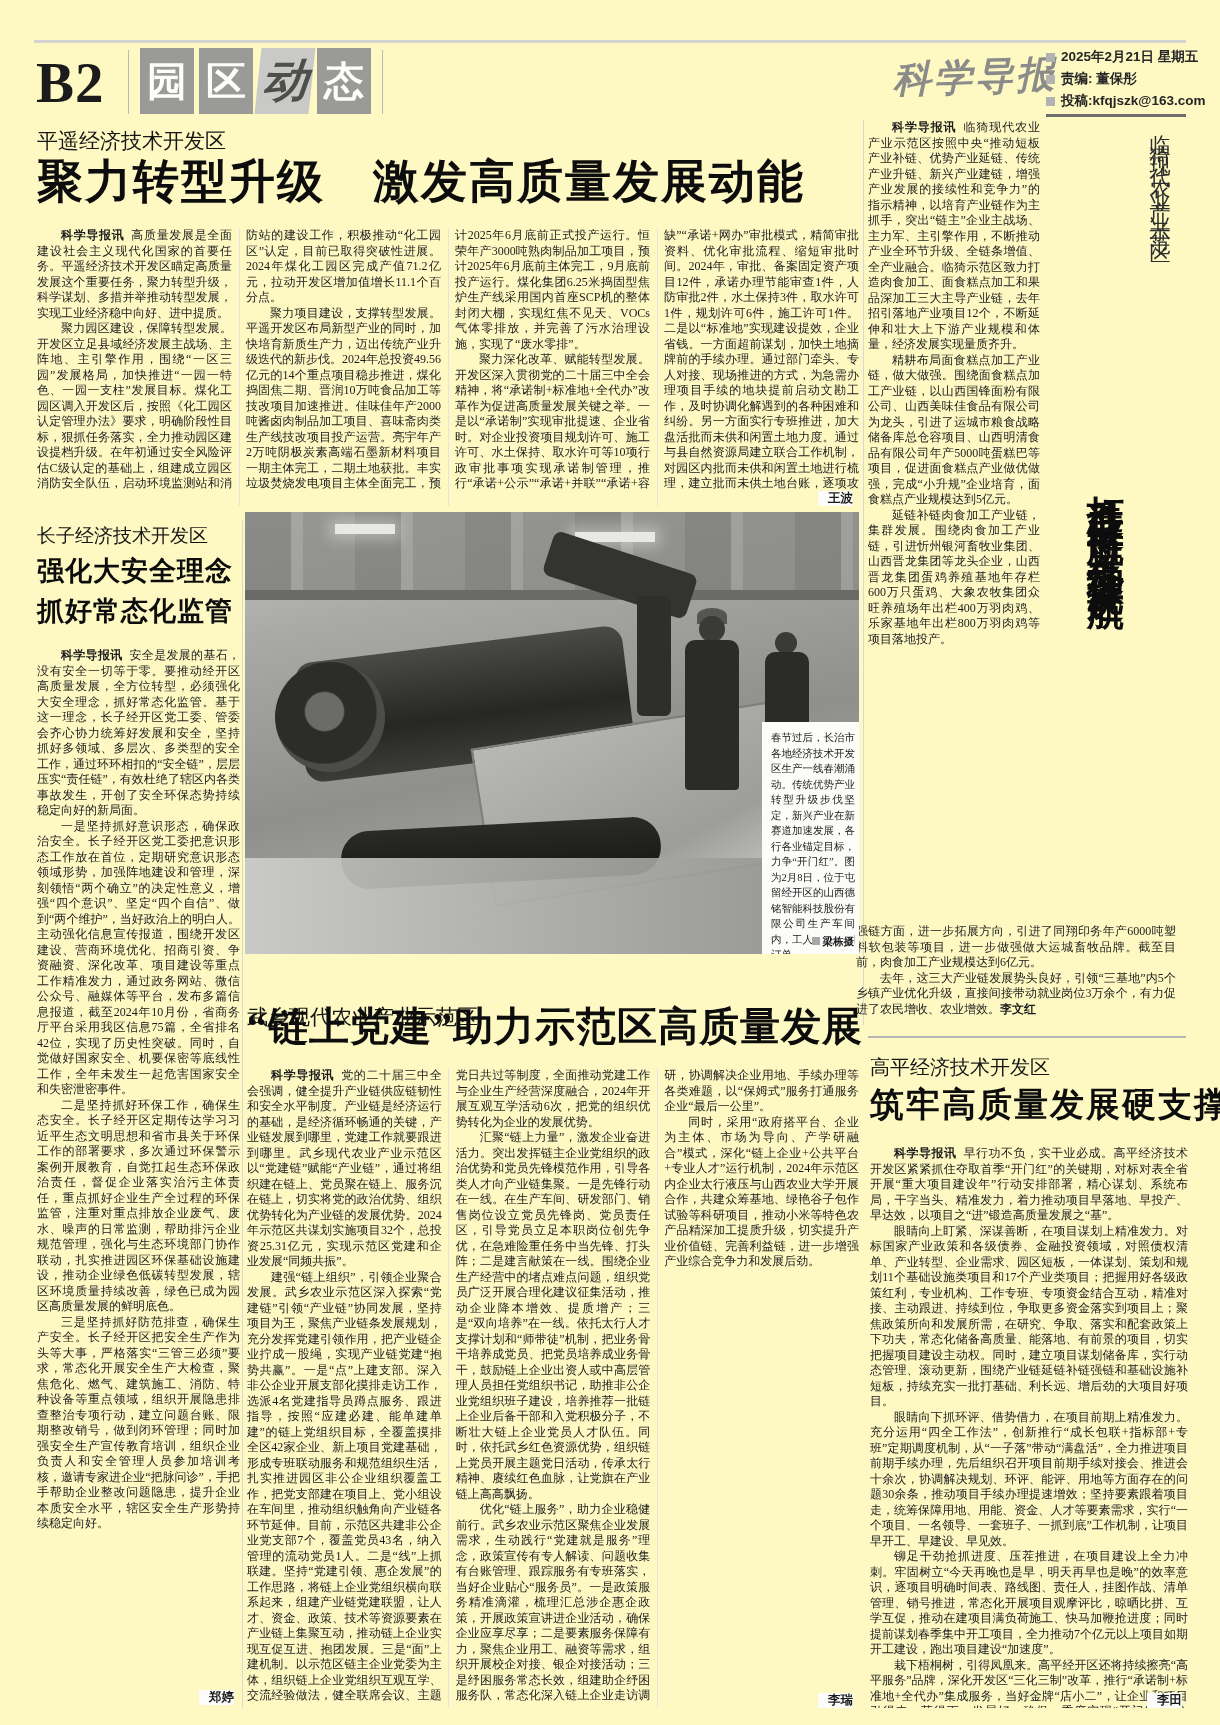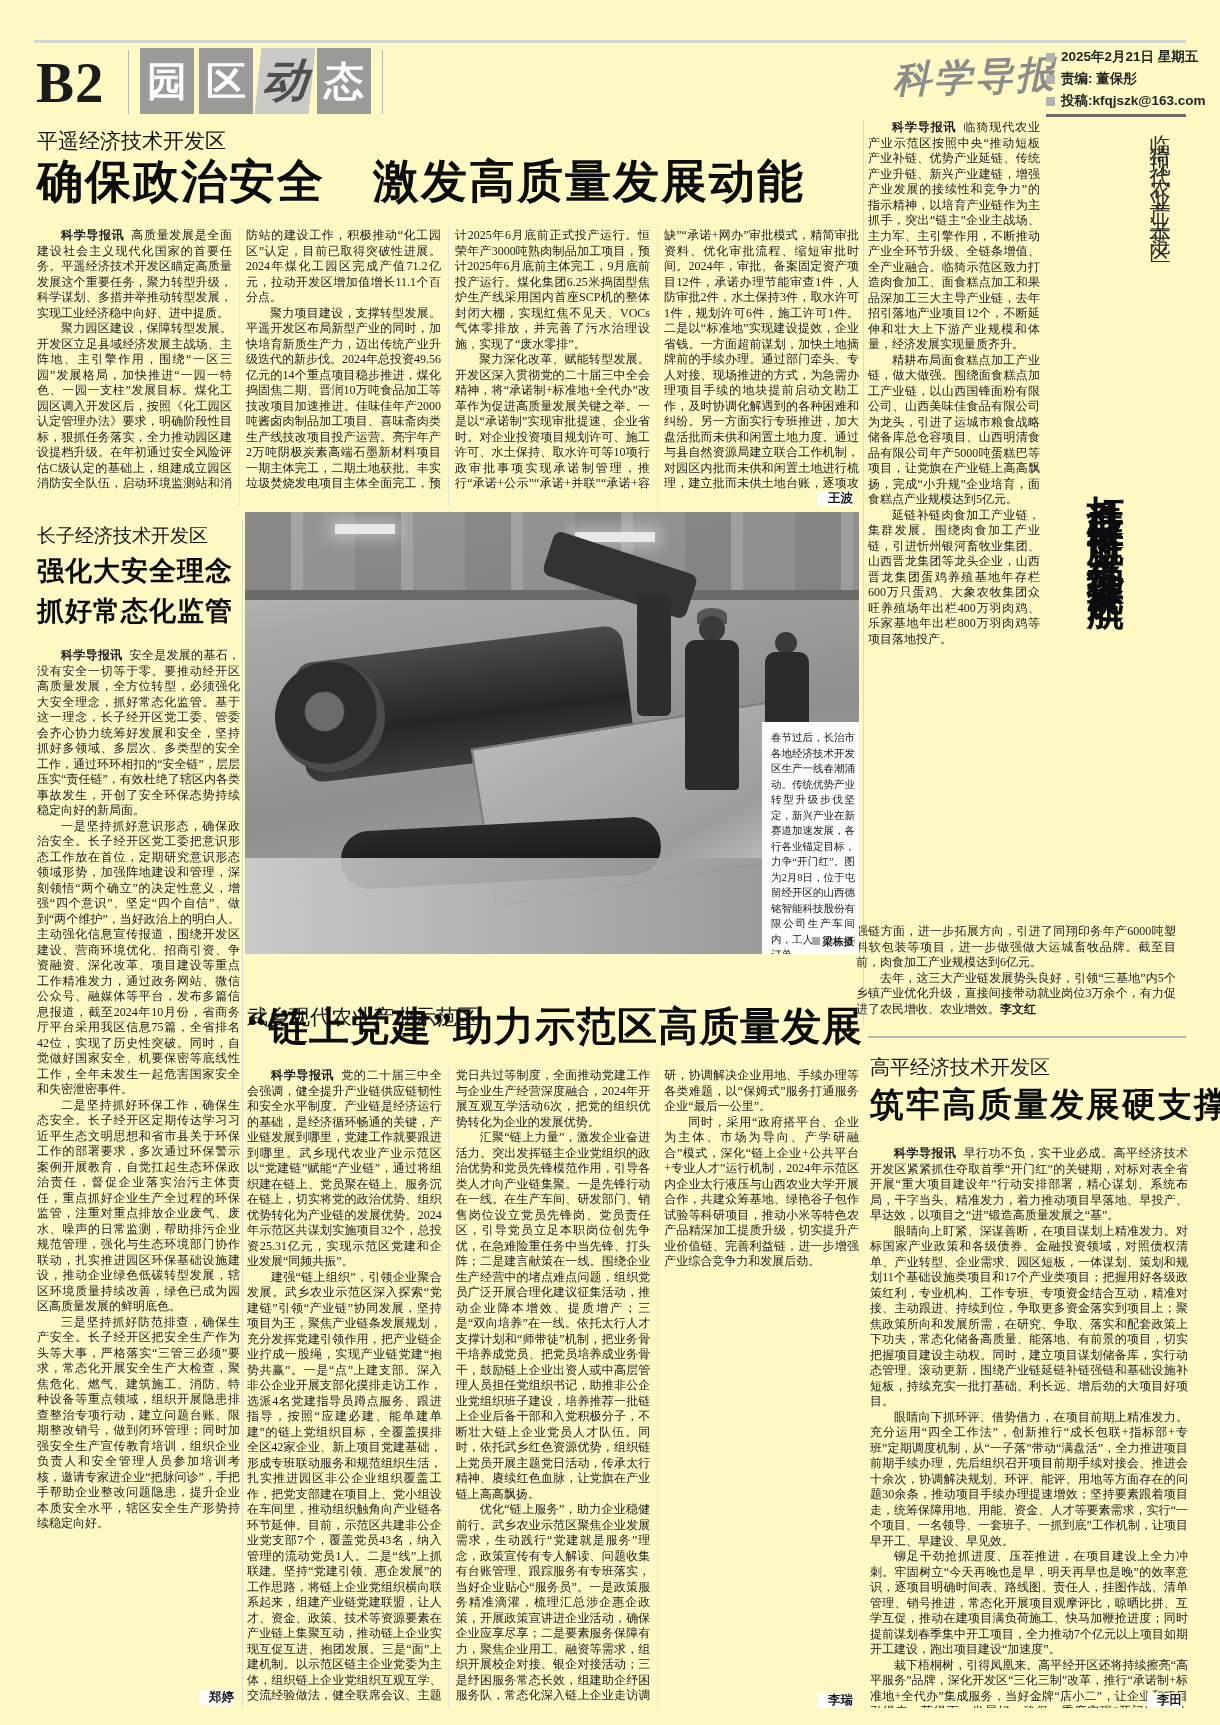--- a/index.html
+++ b/index.html
@@ -157,21 +157,21 @@
       <span>投稿:kfqjszk@163.com</span>
     </div>
   </div>
   <div class="rule-h info-underline"></div>
 
   <div class="rule-v gut1"></div>
   <div class="rule-v gut2"></div>
 
   <section>
     <div class="kicker py-kicker">平遥经济技术开发区</div>
-    <h1 class="headline py-headline">确保政治安全　激发高质量发展动能</h1>
+    <h1 class="headline py-headline">聚力转型升级　激发高质量发展动能</h1>
     <div class="body py-body">
       <p><strong class="lead">科学导报讯</strong><span>高质量发展是全面建设社会主义现代化国家的首要任务。平遥经济技术开发区瞄定高质量发展这个重要任务，聚力转型升级，科学谋划、多措并举推动转型发展，实现工业经济稳中向好、进中提质。</span></p>
       <p>聚力园区建设，保障转型发展。开发区立足县域经济发展主战场、主阵地、主引擎作用，围绕“一区三园”发展格局，加快推进“一园一特色、一园一支柱”发展目标。煤化工园区调入开发区后，按照《化工园区认定管理办法》要求，明确阶段性目标，狠抓任务落实，全力推动园区建设提档升级。在年初通过安全风险评估C级认定的基础上，组建成立园区消防安全队伍，启动环境监测站和消防站的建设工作，积极推动“化工园区”认定，目前已取得突破性进展。2024年煤化工园区完成产值71.2亿元，拉动开发区增加值增长11.1个百分点。</p>
       <p>聚力项目建设，支撑转型发展。平遥开发区布局新型产业的同时，加快培育新质生产力，迈出传统产业升级迭代的新步伐。2024年总投资49.56亿元的14个重点项目稳步推进，煤化捣固焦二期、晋润10万吨食品加工等技改项目加速推进。佳味佳年产2000吨酱卤肉制品加工项目、喜味斋肉类生产线技改项目投产运营。亮宇年产2万吨阴极炭素高端石墨新材料项目一期主体完工，二期土地获批。丰实垃圾焚烧发电项目主体全面完工，预计2025年6月底前正式投产运行。恒荣年产3000吨熟肉制品加工项目，预计2025年6月底前主体完工，9月底前投产运行。煤化集团6.25米捣固型焦炉生产线采用国内首座SCP机的整体封闭大棚，实现红焦不见天、VOCs气体零排放，并完善了污水治理设施，实现了“废水零排”。</p>
       <p>聚力深化改革、赋能转型发展。开发区深入贯彻党的二十届三中全会精神，将“承诺制+标准地+全代办”改革作为促进高质量发展关键之举。一是以“承诺制”实现审批提速、企业省时。对企业投资项目规划许可、施工许可、水土保持、取水许可等10项行政审批事项实现承诺制管理，推行“承诺+公示”“承诺+并联”“承诺+容缺”“承诺+网办”审批模式，精简审批资料、优化审批流程、缩短审批时间。2024年，审批、备案固定资产项目12件，承诺办理节能审查1件，人防审批2件，水土保持3件，取水许可1件，规划许可6件，施工许可1件。二是以“标准地”实现建设提效，企业省钱。一方面超前谋划，加快土地摘牌前的手续办理。通过部门牵头、专人对接、现场推进的方式，为急需办理项目手续的地块提前启动文勘工作，及时协调化解遇到的各种困难和纠纷。另一方面实行专班推进，加大盘活批而未供和闲置土地力度。通过与县自然资源局建立联合工作机制，对园区内批而未供和闲置土地进行梳理，建立批而未供土地台账，逐项攻坚，通过“腾笼换鸟”盘活批而未供土地，不断加快土地资源的高效利用。三是以“全代办”实现服务提质、企业省力。严格落实《平遥经济技术开发区进一步加强全代办的通知》精神，建立了“全员代办、全域覆盖、专班推进、负责到底”的帮办代办体系，为项目提供全周期、全方位贴心“管家服务”。同时，将“市场主体迁移”纳入“高效办成一件事”改革，今年以来对市场主体设立登记变更、注销登记、项目立项等事项提供全代办服务，共计87件（次），其中：高效办理市场主体迁移7件，设立登记9件，变更登记23件、股权冻结2件、股权出质2件。</p>
       <div class="byline">王波</div>
     </div>
   </section>
 
   <section>
@@ -185,21 +185,21 @@
       <p>一是坚持抓好意识形态，确保政治安全。长子经开区党工委把意识形态工作放在首位，定期研究意识形态领域形势，加强阵地建设和管理，深刻领悟“两个确立”的决定性意义，增强“四个意识”、坚定“四个自信”、做到“两个维护”，当好政治上的明白人。主动强化信息宣传报道，围绕开发区建设、营商环境优化、招商引资、争资融资、深化改革、项目建设等重点工作精准发力，通过政务网站、微信公众号、融媒体等平台，发布多篇信息报道，截至2024年10月份，省商务厅平台采用我区信息75篇，全省排名42位，实现了历史性突破。同时，自觉做好国家安全、机要保密等底线性工作，全年未发生一起危害国家安全和失密泄密事件。</p>
       <p>二是坚持抓好环保工作，确保生态安全。长子经开区定期传达学习习近平生态文明思想和省市县关于环保工作的部署要求，多次通过环保警示案例开展教育，自觉扛起生态环保政治责任，督促企业落实治污主体责任，重点抓好企业生产全过程的环保监管，注重对重点排放企业废气、废水、噪声的日常监测，帮助排污企业规范管理，强化与生态环境部门协作联动，扎实推进园区环保基础设施建设，推动企业绿色低碳转型发展，辖区环境质量持续改善，绿色已成为园区高质量发展的鲜明底色。</p>
       <p>三是坚持抓好防范排查，确保生产安全。长子经开区把安全生产作为头等大事，严格落实“三管三必须”要求，常态化开展安全生产大检查，聚焦危化、燃气、建筑施工、消防、特种设备等重点领域，组织开展隐患排查整治专项行动，建立问题台账、限期整改销号，做到闭环管理；同时加强安全生产宣传教育培训，组织企业负责人和安全管理人员参加培训考核，邀请专家进企业“把脉问诊”，手把手帮助企业整改问题隐患，提升企业本质安全水平，辖区安全生产形势持续稳定向好。</p>
       <div class="byline">郑婷</div>
     </div>
   </section>
 
   <section>
     <div class="body ly-body">
       <p><strong class="lead">科学导报讯</strong><span>临猗现代农业产业示范区按照中央“推动短板产业补链、优势产业延链、传统产业升链、新兴产业建链，增强产业发展的接续性和竞争力”的指示精神，以培育产业链作为主抓手，突出“链主”企业主战场、主力军、主引擎作用，不断推动产业全环节升级、全链条增值、全产业融合。临猗示范区致力打造肉食加工、面食糕点加工和果品深加工三大主导产业链，去年招引落地产业项目12个，不断延伸和壮大上下游产业规模和体量，经济发展实现量质齐升。</span></p>
-      <p>精耕布局面食糕点加工产业链，做大做强。围绕面食糕点加工产业链，以山西国锋面粉有限公司、山西美味佳食品有限公司为龙头，引进了运城市粮食战略储备库总仓容项目、山西明清食品有限公司年产5000吨蛋糕巴等项目，让党旗在产业链上高高飘扬，完成“小升规”企业培育，面食糕点产业规模达到5亿元。</p>
+      <p>精耕布局面食糕点加工产业链，做大做强。围绕面食糕点加工产业链，以山西国锋面粉有限公司、山西美味佳食品有限公司为龙头，引进了运城市粮食战略储备库总仓容项目、山西明清食品有限公司年产5000吨蛋糕巴等项目，促进面食糕点产业做优做强，完成“小升规”企业培育，面食糕点产业规模达到5亿元。</p>
       <p>延链补链肉食加工产业链，集群发展。围绕肉食加工产业链，引进忻州银河畜牧业集团、山西晋龙集团等龙头企业，山西晋龙集团蛋鸡养殖基地年存栏600万只蛋鸡、大象农牧集团众旺养殖场年出栏400万羽肉鸡、乐家基地年出栏800万羽肉鸡等项目落地投产。</p>
     </div>
     <div class="ly-vhead">打造产业链『航母』 带动经济体『远航』</div>
     <div class="ly-vkicker">临猗现代农业产业示范区</div>
     <div class="body ly-tail">
       <p class="noindent">强链方面，进一步拓展方向，引进了同翔印务年产6000吨塑料软包装等项目，进一步做强做大运城畜牧品牌。截至目前，肉食加工产业规模达到6亿元。</p>
       <p><span>去年，这三大产业链发展势头良好，引领“三基地”内5个乡镇产业优化升级，直接间接带动就业岗位3万余个，有力促进了农民增收、农业增效。</span><strong class="byline-inline">李文红</strong></p>
     </div>
   </section>
 

